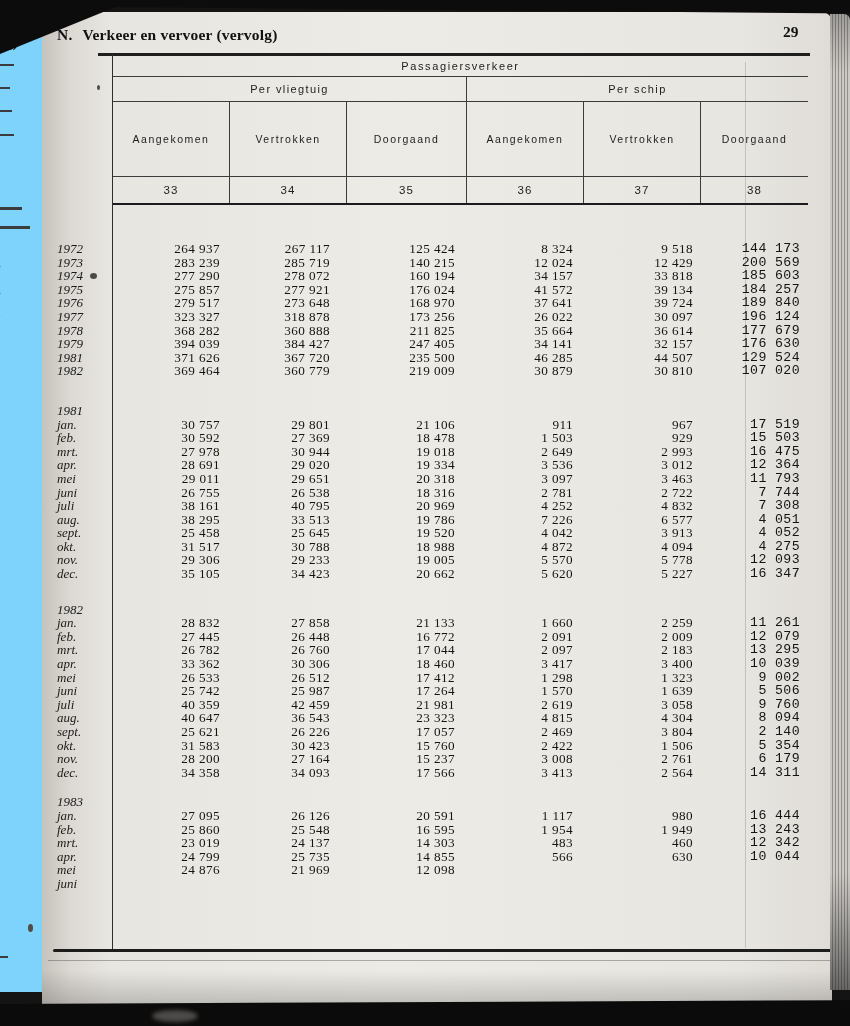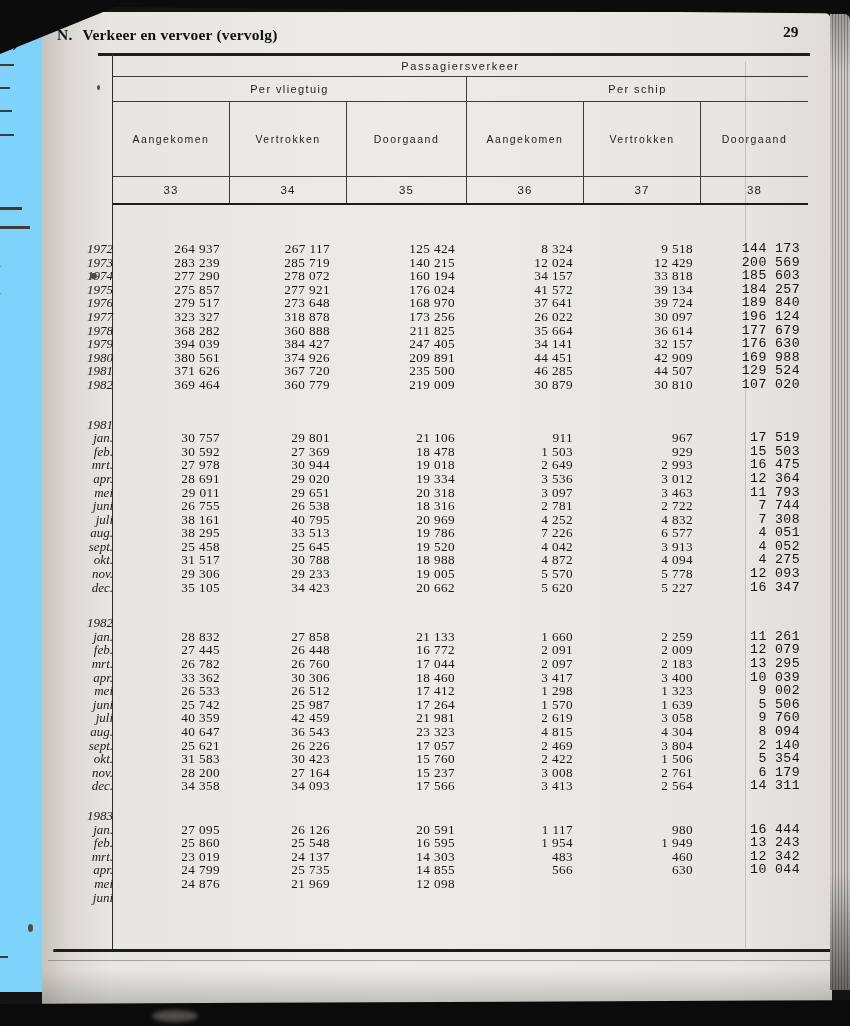--- a/index.html
+++ b/index.html
@@ -43,21 +43,21 @@
   .cols6 .hc+.hc{border-left:1px solid #3c3c3c;}
 
   
   .v-left{position:absolute;left:70px;top:42px;width:1px;height:896px;background:#2e2e2e;}
   .v-ghost{position:absolute;left:703px;top:50px;width:1px;height:886px;background:rgba(70,70,70,.22);}
 
   
   .tbody{position:absolute;left:13px;top:224px;width:753px;}
   .row{display:grid;grid-template-columns:58px 116px 117px 120px 117px 117px 108px;
        height:13.6px;line-height:13.6px;}
-  .stub{font-style:italic;font-size:13px;padding-left:2px;color:#1a1a1a;text-align:right;}
+  .stub{font-style:italic;font-size:13px;padding-left:2px;color:#1a1a1a;}
   .cell{text-align:right;font-size:13.2px;letter-spacing:.4px;color:#141414;}
   .row .cell:nth-child(2){padding-right:9px;}
   .row .cell:nth-child(3){padding-right:16px;}
   .row .cell:nth-child(4){padding-right:11px;}
   .row .cell:nth-child(5){padding-right:10px;}
   .row .cell:nth-child(6){padding-right:7px;}
   .row .cell:nth-child(7){padding-right:8px;font-family:Liberation Mono, monospace;}
   .gap1{height:26px;} .gap2{height:22px;} .gap3{height:16px;}
   .first-block{margin-top:6px;}
 
@@ -212,29 +212,20 @@
           <div class="row">
             <span class="stub">1979</span>
             <span class="cell">394 039</span>
             <span class="cell">384 427</span>
             <span class="cell">247 405</span>
             <span class="cell">34 141</span>
             <span class="cell">32 157</span>
             <span class="cell">176 630</span>
           </div>
           <div class="row">
-            <span class="stub">1980</span>
-            <span class="cell">380 561</span>
-            <span class="cell">374 926</span>
-            <span class="cell">209 891</span>
-            <span class="cell">44 451</span>
-            <span class="cell">42 909</span>
-            <span class="cell">169 988</span>
-          </div>
-          <div class="row">
             <span class="stub">1981</span>
             <span class="cell">371 626</span>
             <span class="cell">367 720</span>
             <span class="cell">235 500</span>
             <span class="cell">46 285</span>
             <span class="cell">44 507</span>
             <span class="cell">129 524</span>
           </div>
           <div class="row">
             <span class="stub">1982</span>

